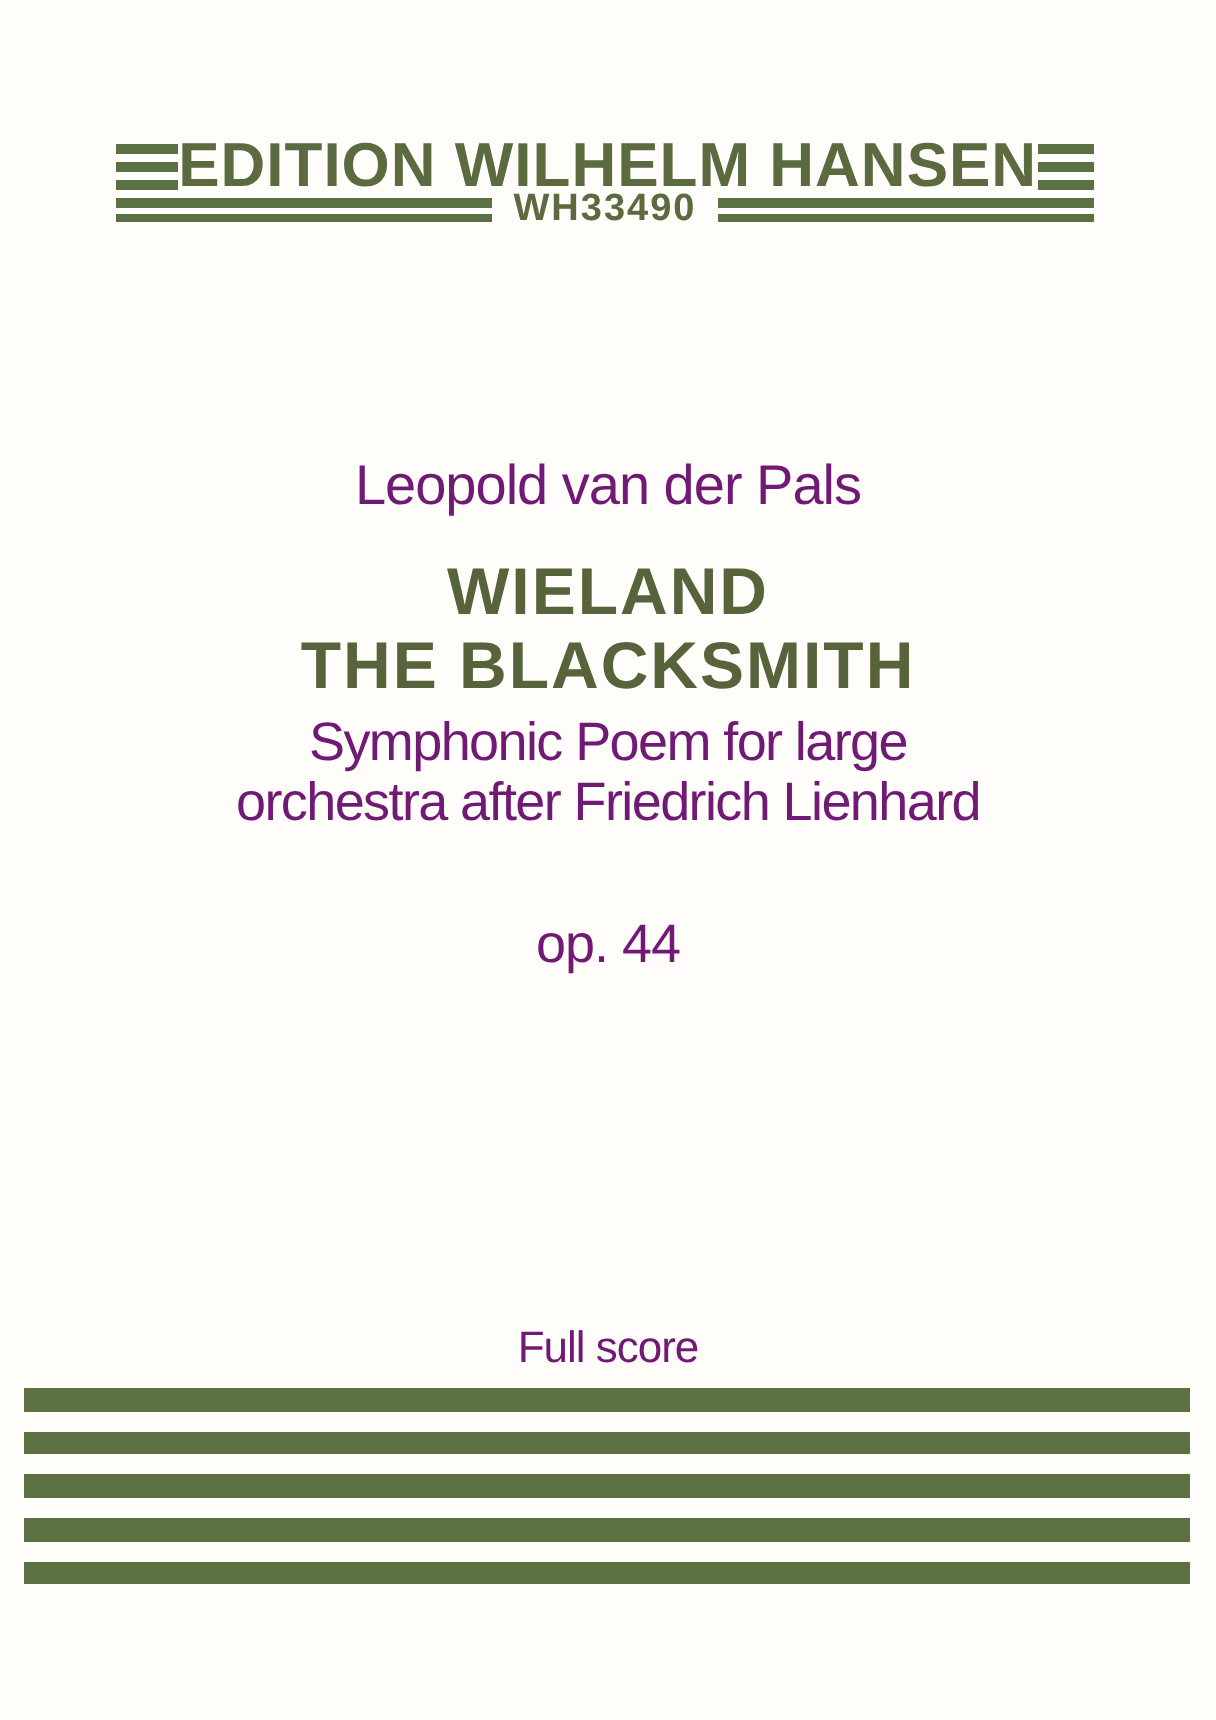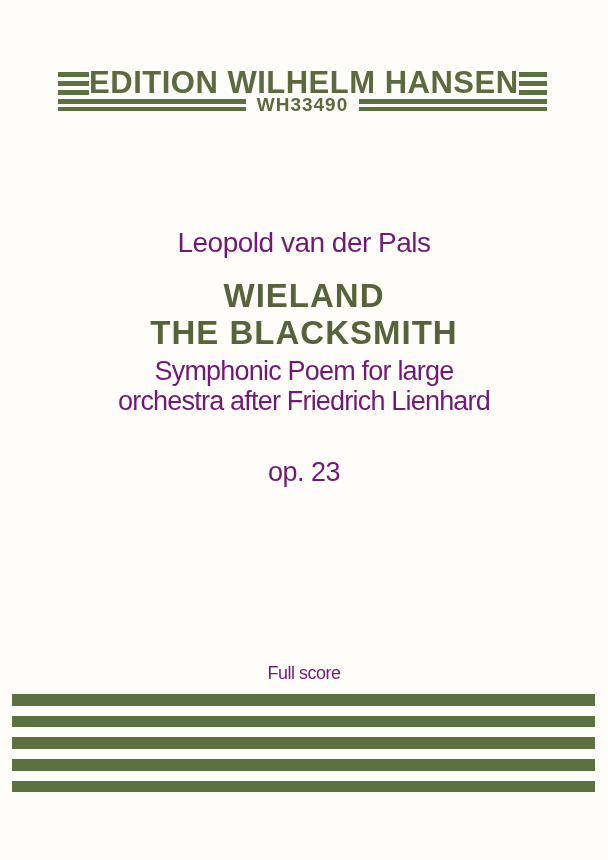--- a/index.html
+++ b/index.html
@@ -112,21 +112,21 @@
     line-height: 30px;
   }
   .year {
     top: 516px;
     font-size: 27px;
     letter-spacing: -0.5px;
     line-height: 30px;
   }
   .edition-type {
     top: 659px;
-    font-size: 18px;
+    font-size: 22px;
     letter-spacing: -0.5px;
     line-height: 29px;
   }
 
   
   .footer-rules {
     position: absolute;
     left: 12px;
     top: 694px;
     width: 583px;
@@ -170,21 +170,21 @@
   </div>
 
   <div class="textblock composer">Leopold van der Pals</div>
 
   <div class="textblock work-title">WIELAND
 THE BLACKSMITH</div>
 
   <div class="textblock work-subtitle">Symphonic Poem for large
 orchestra after Friedrich Lienhard</div>
 
-  <div class="textblock opus">op. 23</div>
+  <div class="textblock opus">op. 44</div>
 
 
   <div class="textblock edition-type">Full score</div>
 
   <div class="footer-rules">
     <div class="bar"></div>
     <div class="bar"></div>
     <div class="bar"></div>
     <div class="bar"></div>
     <div class="bar"></div>

